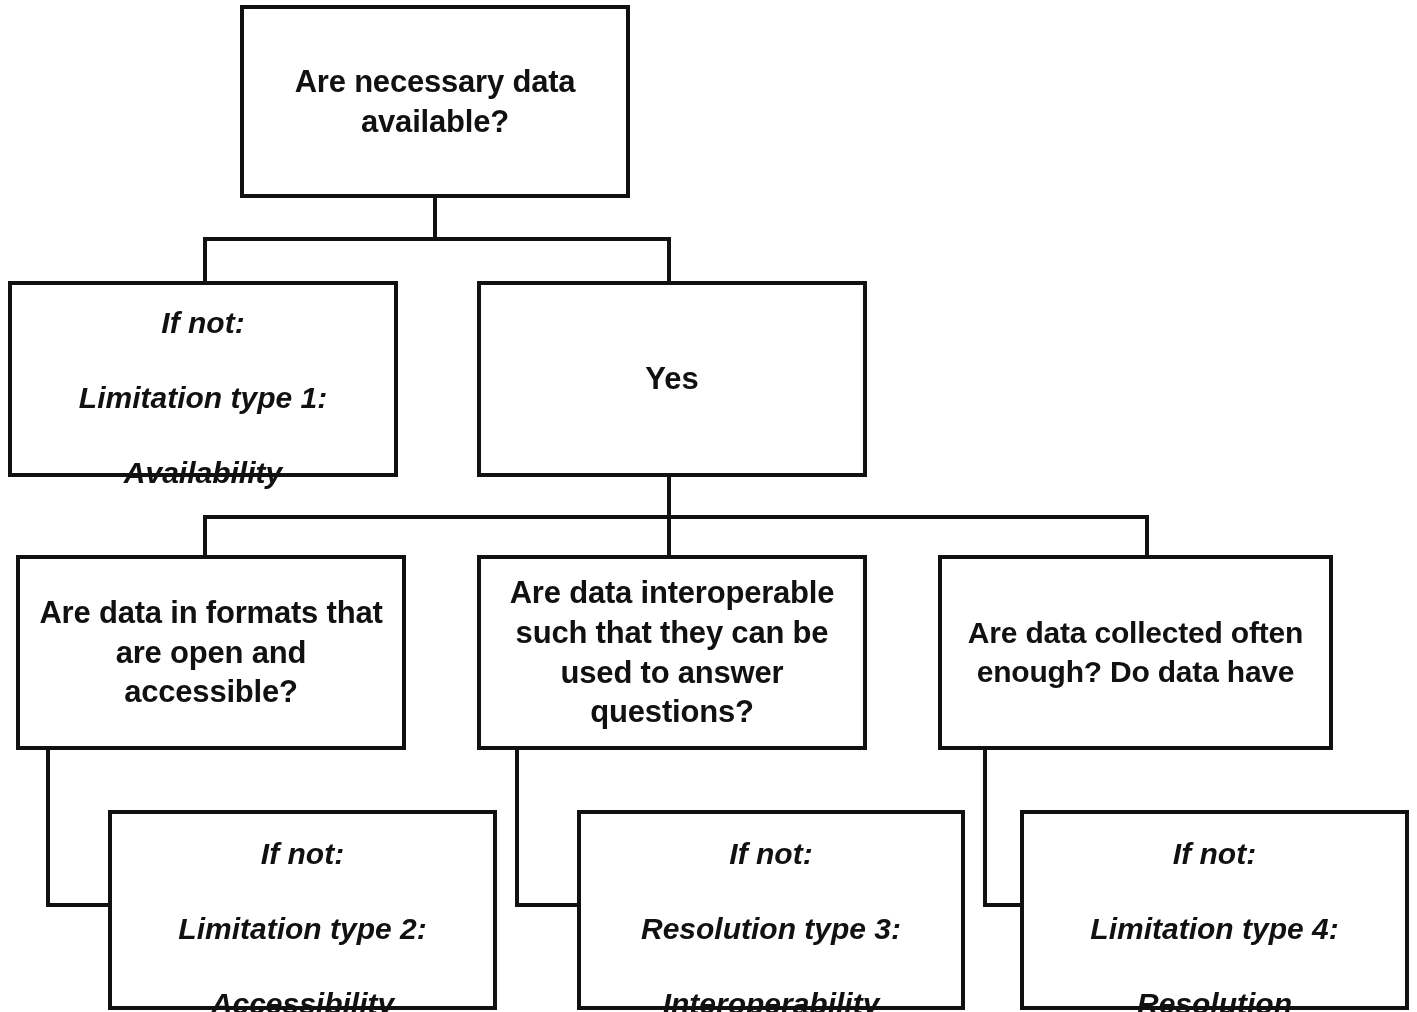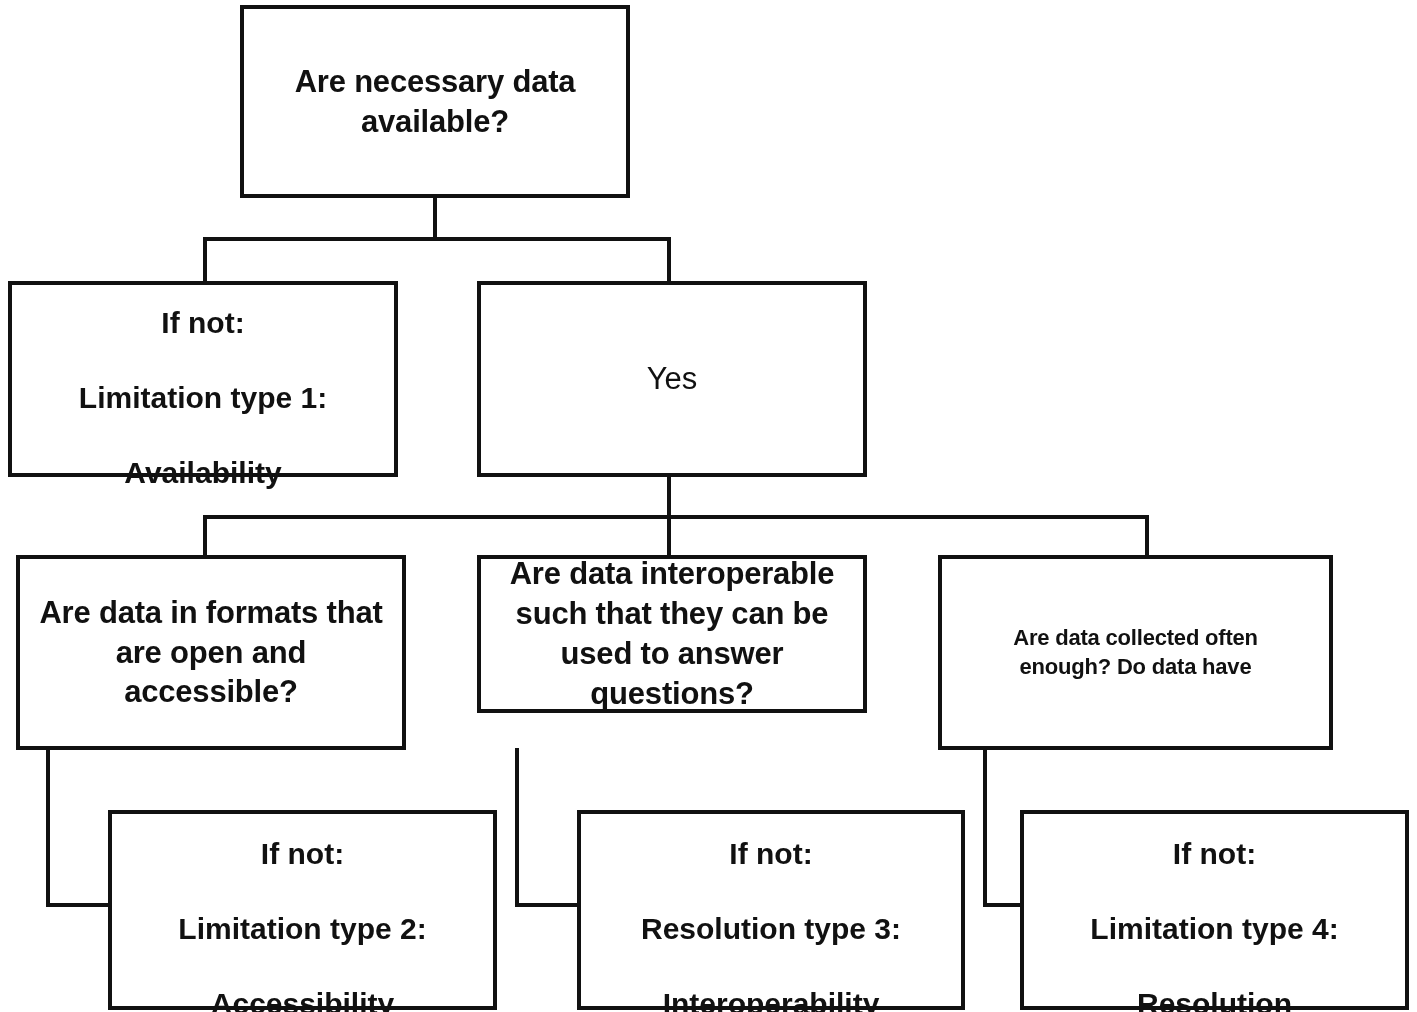--- a/index.html
+++ b/index.html
@@ -43,31 +43,32 @@
   }
 
   
   .q-text {
     font-size: 31px;
     font-weight: 600;
     line-height: 1.29;
     letter-spacing: -0.2px;
     color: #111111;
   }
-  .q-text.small-wrap { font-size: 22px; }
+  .q-text.small-wrap { font-size: 30px; }
 
   .plain-text {
     font-size: 31px;
-    font-weight: 400;
+    font-weight: 700;
     line-height: 1.3;
     color: #111111;
   }
 
   
   .lim-text {
+    font-style: italic;
     font-weight: bold;
     font-size: 30px;
     line-height: 1.3;
     color: #111111;
     margin-top: 36px;
   }
   .lim-gap { height: 22px; }
 
   
   .conn {
@@ -123,21 +124,21 @@
   <div class="node" style="left:477px; top:281px; width:390px; height:196px;">
     <span class="line plain-text">Yes</span>
   </div>
 
   <div class="node" style="left:8px; top:555px; width:390px; height:195px;margin-left:8px;">
     <span class="line q-text">Are data in formats that</span>
     <span class="line q-text">are open and</span>
     <span class="line q-text">accessible?</span>
   </div>
 
-  <div class="node" style="left:477px; top:555px; width:390px; height:158px;">
+  <div class="node" style="left:477px; top:555px; width:390px; height:195px;">
     <span class="line q-text">Are data interoperable</span>
     <span class="line q-text">such that they can be</span>
     <span class="line q-text">used to answer</span>
     <span class="line q-text">questions?</span>
   </div>
 
   <div class="node" style="left:938px; top:555px; width:395px; height:195px;">
     <span class="line q-text small-wrap">Are data collected often</span>
     <span class="line q-text small-wrap">enough? Do data have</span>
   </div>

